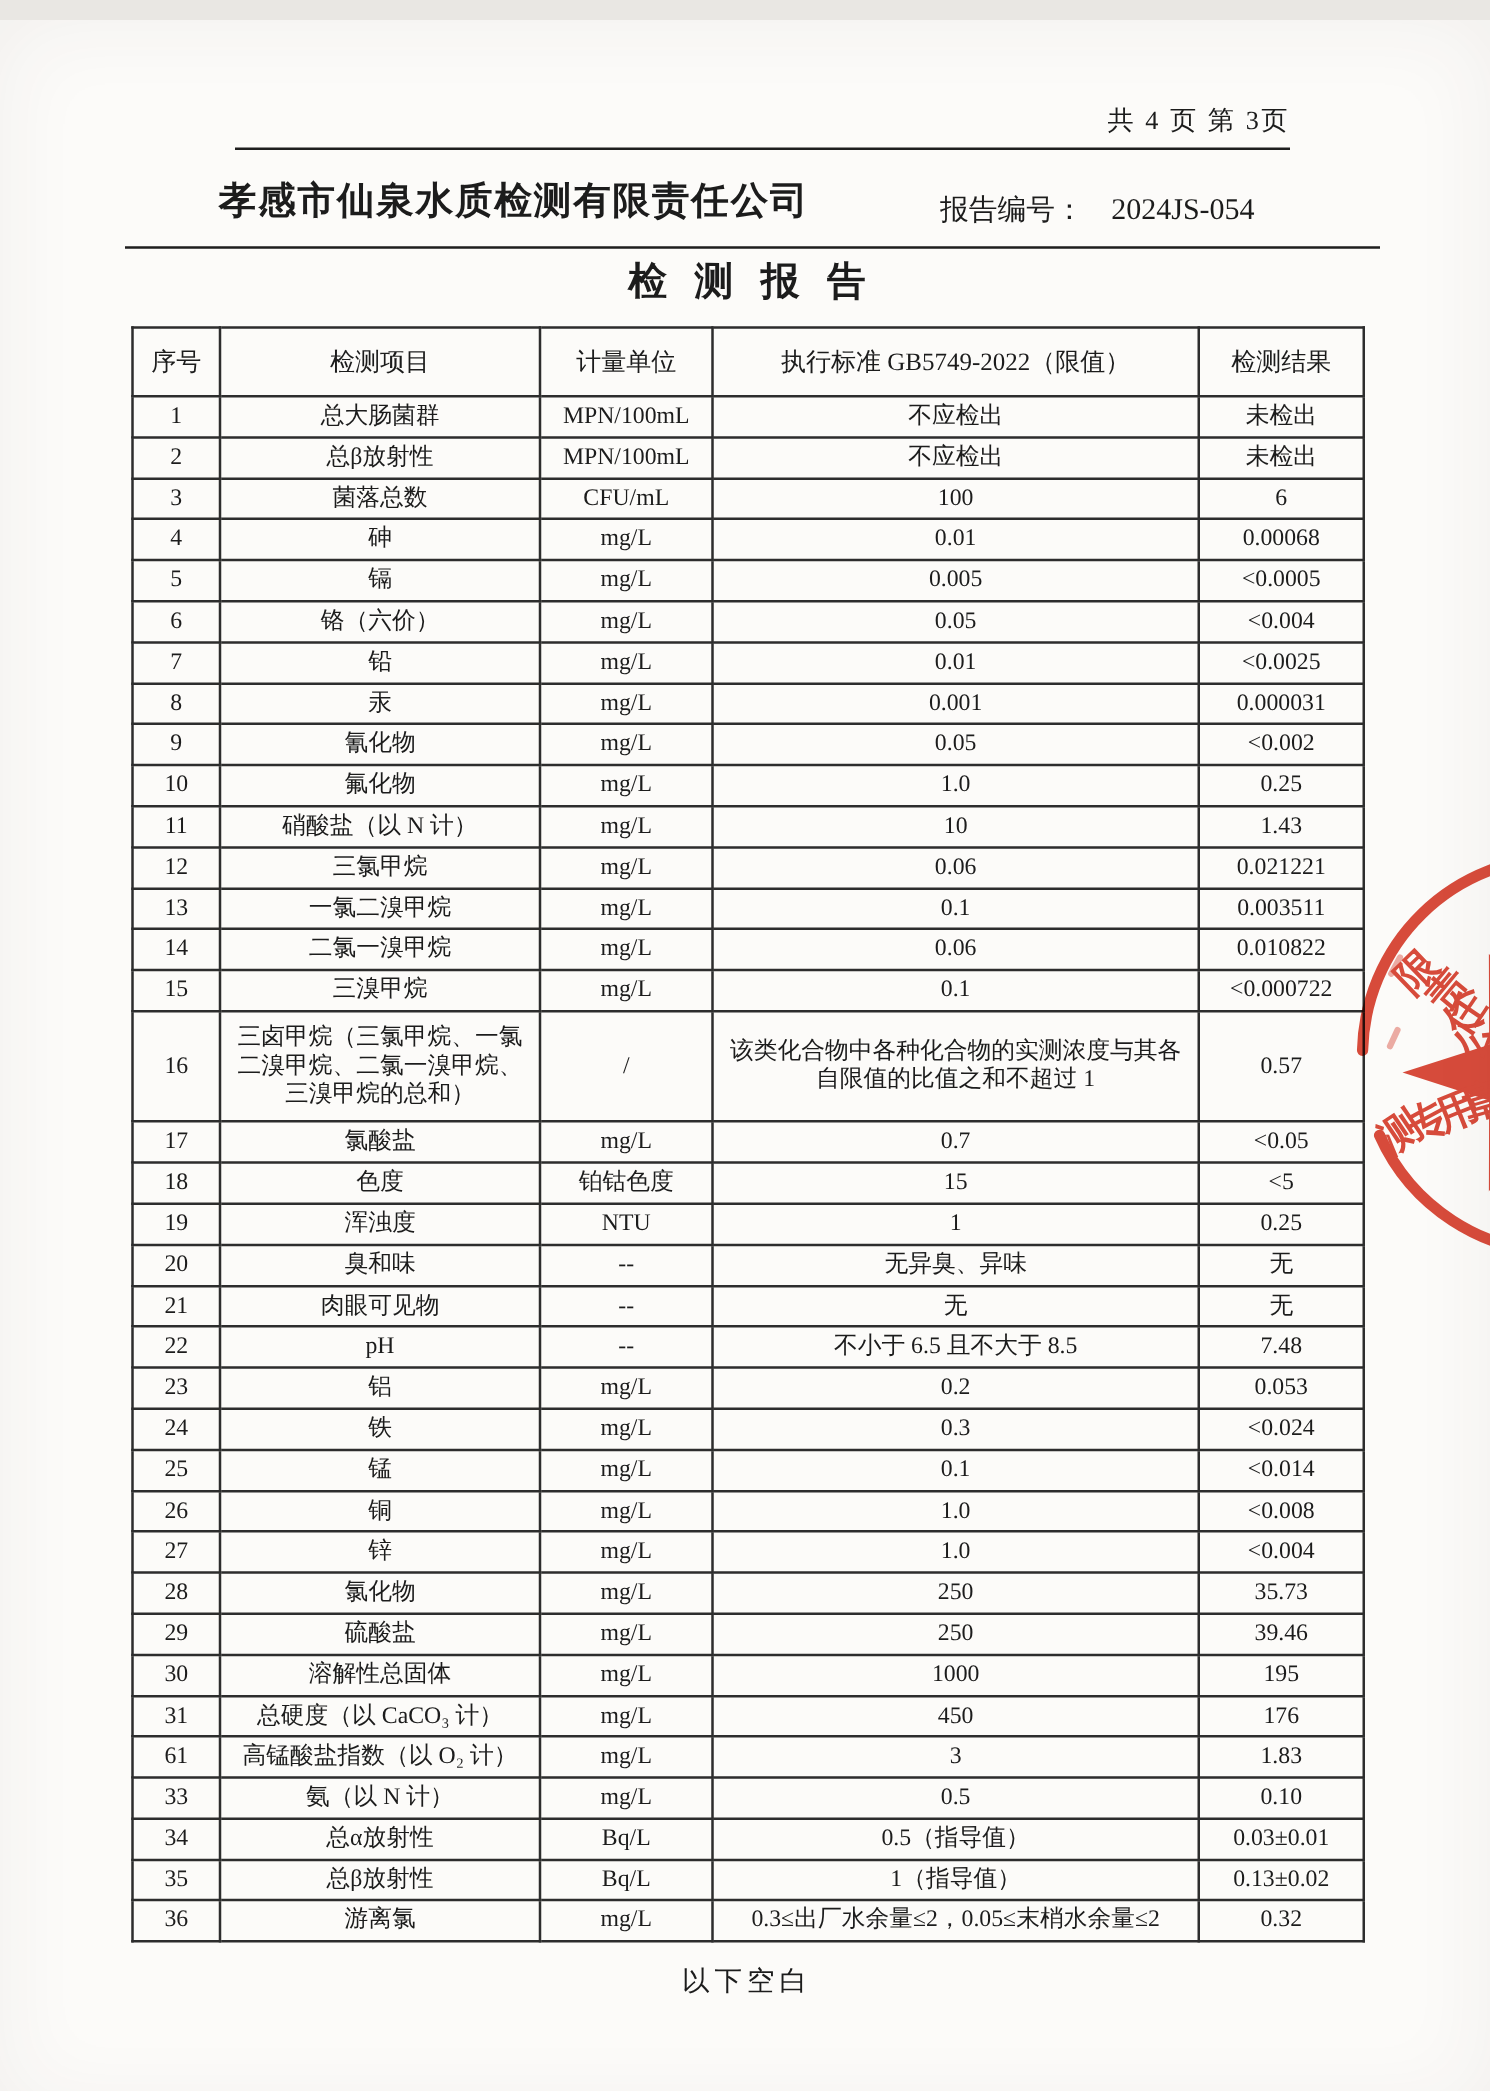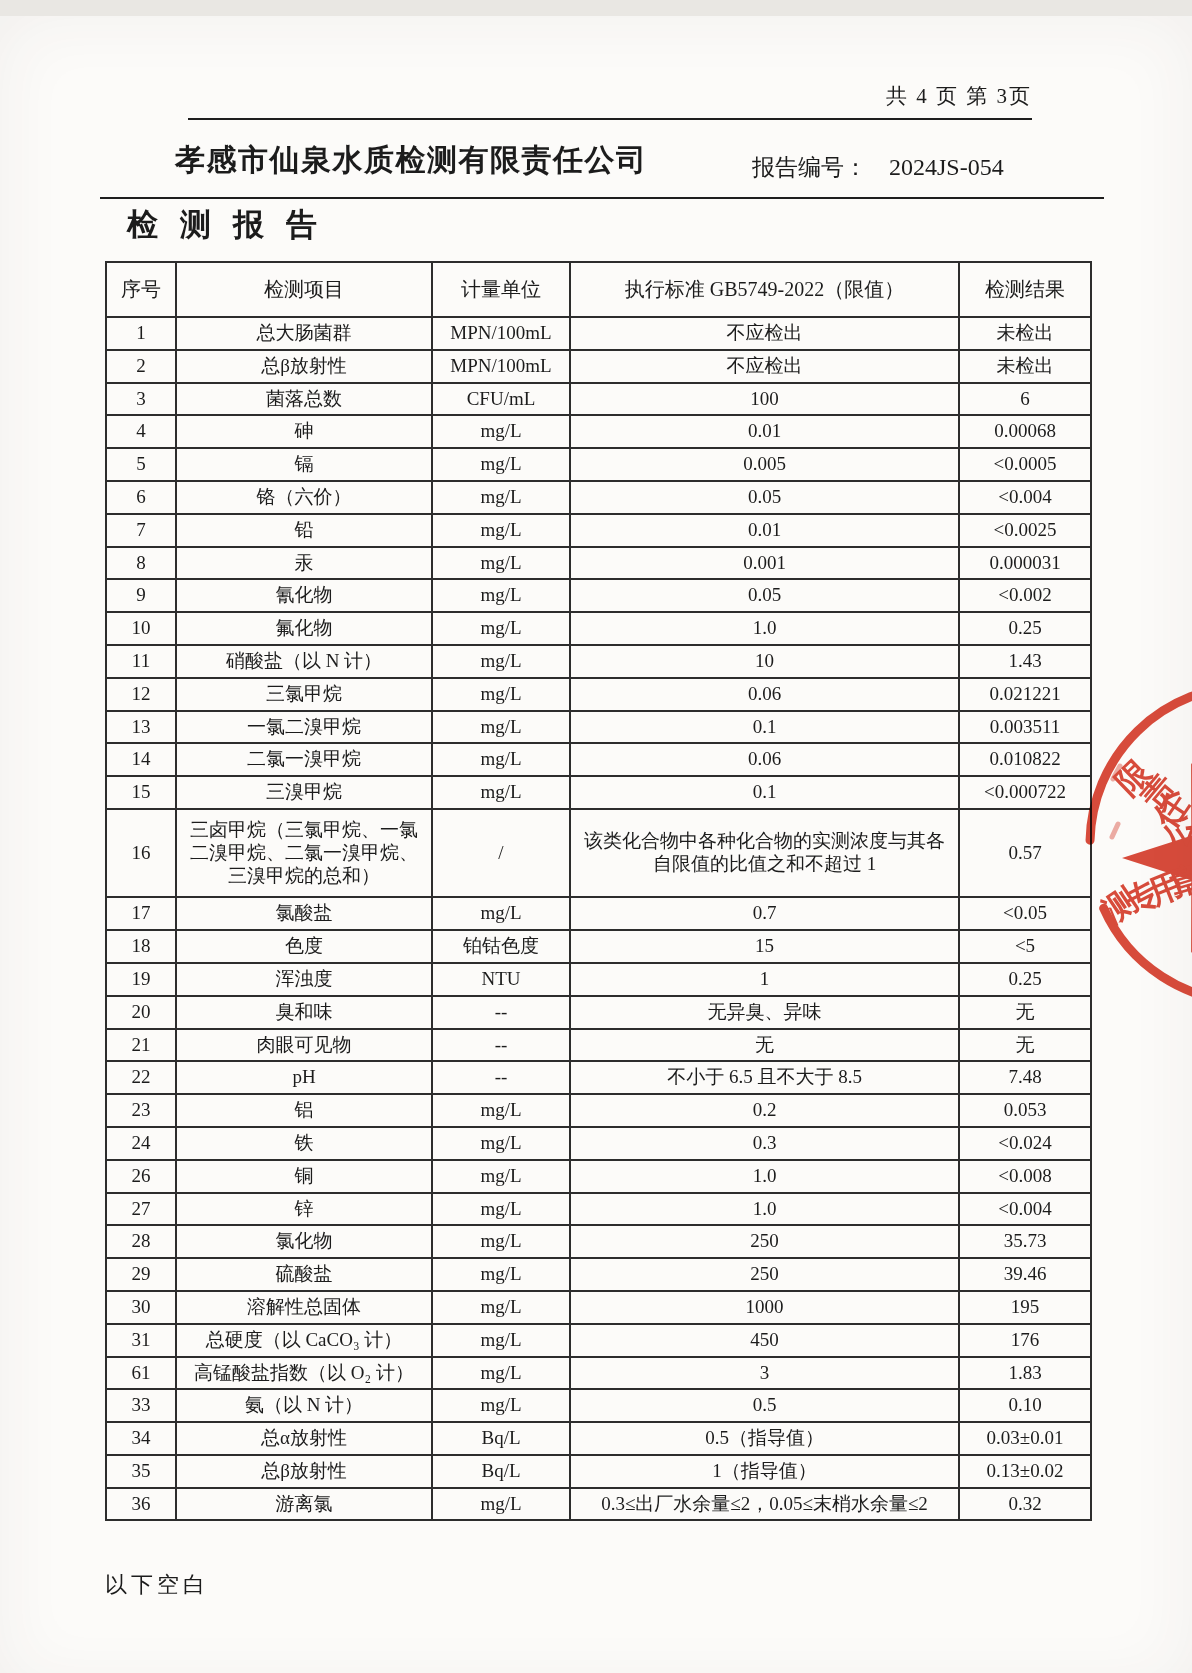--- a/index.html
+++ b/index.html
@@ -9,31 +9,31 @@
     font-family:"Liberation Serif","DejaVu Serif",serif; color:#1c1c1c;
     box-shadow:inset 0 0 70px rgba(60,55,45,.06);
   }
   .rule{position:absolute;height:2px;background:#1e1e1e;}
   .page-indicator{position:absolute;top:66px;left:760px;width:272px;text-align:right;
     font-size:21px;letter-spacing:2px;}
   .company-name{position:absolute;top:124px;left:175px;font-family:"Liberation Sans","DejaVu Sans",sans-serif;
     font-weight:bold;font-size:30px;letter-spacing:1.5px;}
   .report-no{position:absolute;top:136px;left:752px;font-size:23px;}
   .report-no .val{margin-left:22px;font-size:24px;}
-  .report-title{position:absolute;top:188px;left:105px;width:985px;
+  .report-title{position:absolute;top:188px;left:105px;width:985px;text-align:center;
     font-family:"Liberation Sans","DejaVu Sans",sans-serif;font-weight:bold;font-size:31px;
     letter-spacing:22px;padding-left:22px;box-sizing:border-box;}
   table.report{position:absolute;top:245px;left:105px;width:985px;border-collapse:collapse;
     table-layout:fixed;background:transparent;}
   table.report th,table.report td{border:2px solid #2d2d2d;text-align:center;vertical-align:middle;
     overflow:hidden;}
   table.report th{font-size:20px;font-weight:normal;padding:13px 4px;}
   table.report td{font-size:19px;line-height:1.2;padding:4px 6px;}
   table.report tbody tr:nth-child(16) td{padding:9px 6px;}
-  .blank-note{position:absolute;top:1554px;left:105px;width:985px;text-align:left;
+  .blank-note{position:absolute;top:1554px;left:105px;width:985px;text-align:center;
     font-size:22px;letter-spacing:4px;}
   .stamp{position:absolute;top:600px;left:1020px;width:380px;height:460px;
     opacity:.9;mix-blend-mode:multiply;}
   .stamp text{font-family:"Liberation Sans","DejaVu Sans",sans-serif;font-weight:bold;font-size:33px;}
 </style>
 </head>
 <body>
 
 <div class="page">
 
@@ -231,20 +231,27 @@
           <td>0.053</td>
         </tr>
         <tr>
           <td>24</td>
           <td>铁</td>
           <td>mg/L</td>
           <td>0.3</td>
           <td>&lt;0.024</td>
         </tr>
         <tr>
+          <td>25</td>
+          <td>锰</td>
+          <td>mg/L</td>
+          <td>0.1</td>
+          <td>&lt;0.014</td>
+        </tr>
+        <tr>
           <td>26</td>
           <td>铜</td>
           <td>mg/L</td>
           <td>1.0</td>
           <td>&lt;0.008</td>
         </tr>
         <tr>
           <td>27</td>
           <td>锌</td>
           <td>mg/L</td>

